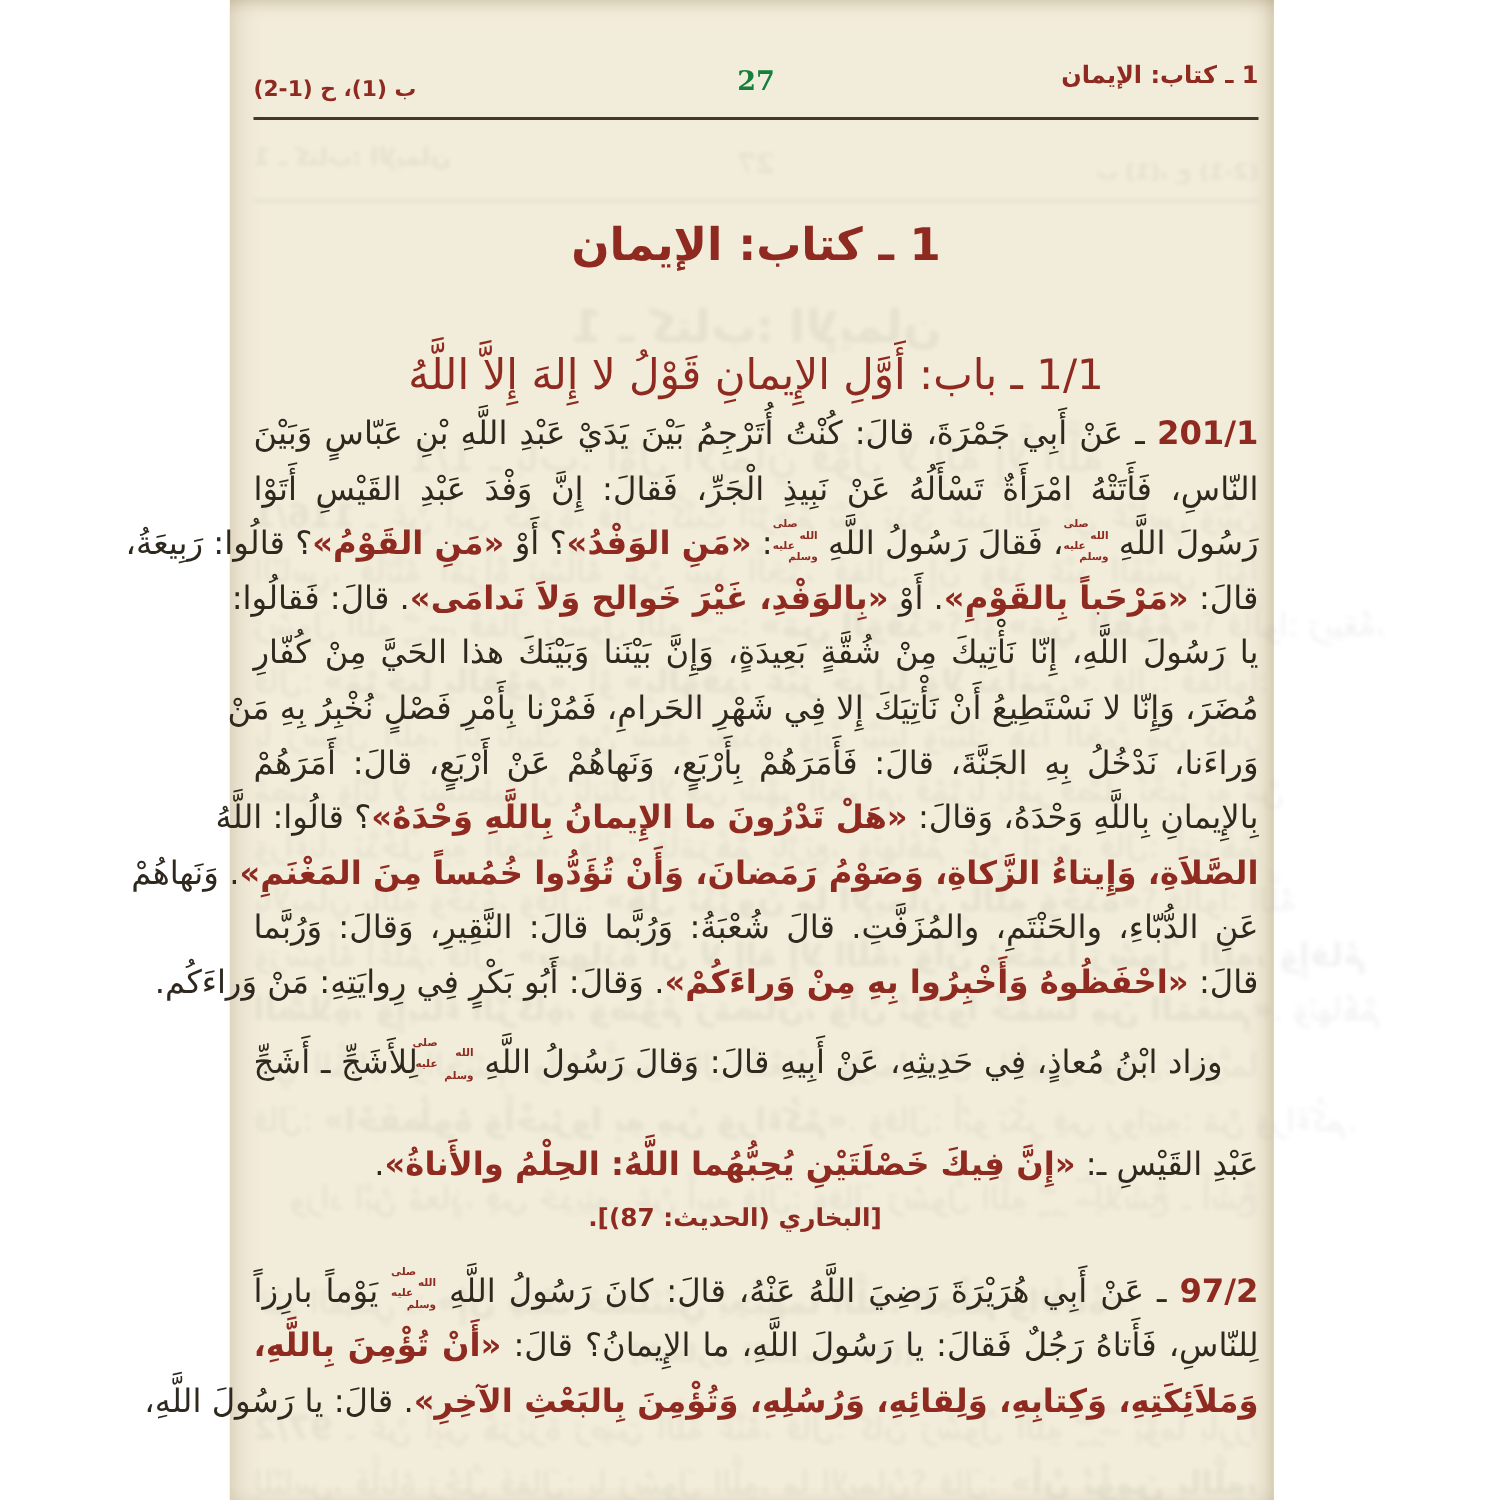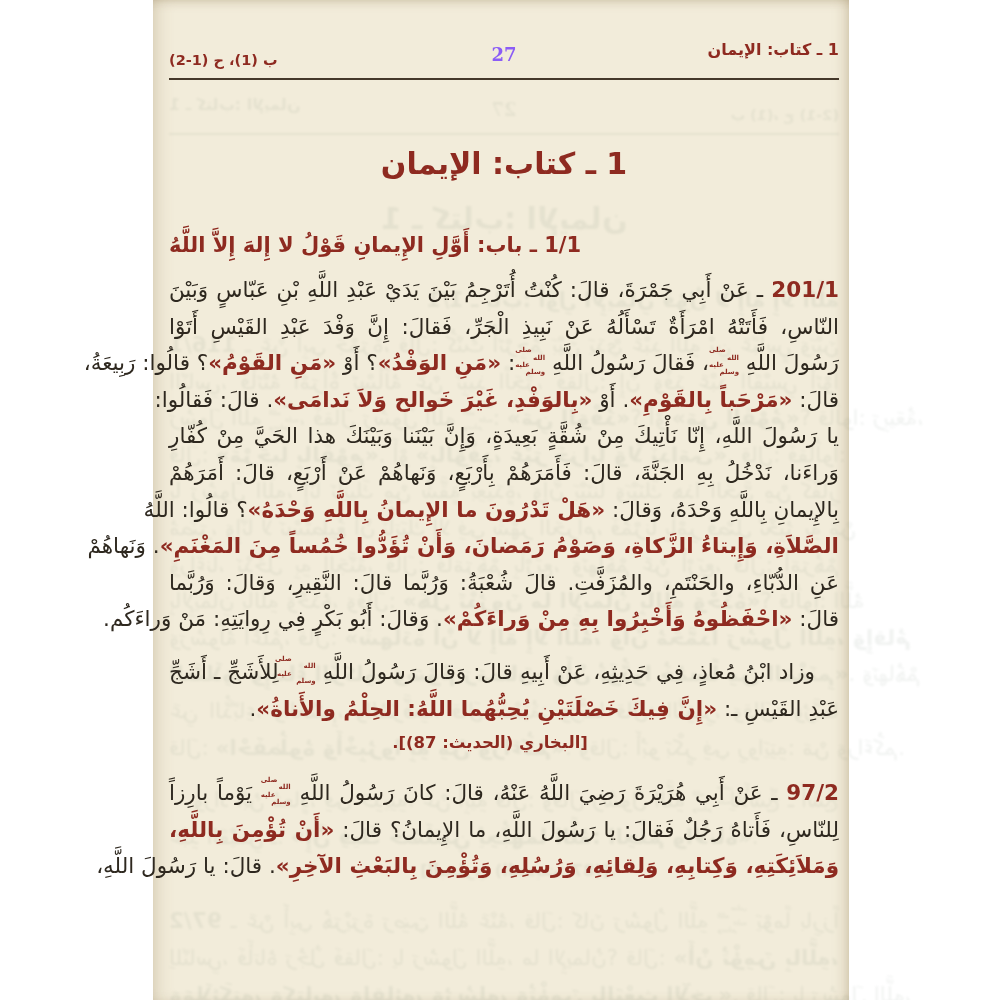--- a/index.html
+++ b/index.html
@@ -23,38 +23,38 @@
     filter:blur(1.3px);
     opacity:.085;pointer-events:none;
   }
   .bleed *{color:#5e7460 !important;border-color:#5e7460 !important;}
   
   .hdr{position:absolute;top:38px;left:0;right:0;height:40px;
        border-bottom:2px solid var(--rule,#45382a);}
   .hdr-right{position:absolute;right:0;top:2px;color:var(--accent,#8e2a20);
        font-weight:bold;font-size:16px;direction:rtl;}
   .hdr-page{position:absolute;left:50%;transform:translateX(-50%);top:6px;
-       color:#8b5cf6;font-weight:bold;font-size:18px;
+       color:#15803d;font-weight:bold;font-size:18px;
        font-family:"DejaVu Serif",serif;}
   .hdr-left{position:absolute;left:0;top:14px;color:var(--accent,#8e2a20);
        font-weight:bold;font-size:14.5px;direction:rtl;}
   
   .book-title{position:absolute;top:146px;left:0;right:0;text-align:center;
        direction:rtl;color:var(--accent,#8e2a20);font-weight:bold;font-size:30px;}
-  .chapter{position:absolute;top:233px;left:0;right:0;text-align:left;
-       direction:rtl;color:var(--accent,#8e2a20);font-weight:bold;font-size:21px;}
+  .chapter{position:absolute;top:233px;left:0;right:0;text-align:center;
+       direction:rtl;color:var(--accent,#8e2a20);font-weight:normal;font-size:28px;}
   
   .bodytext{position:absolute;top:272px;left:0;right:0;direction:rtl;}
   .para + .para{margin-top:16px;}
   .para.indent .line:first-child{text-indent:24px;}
   .line{
     height:36.6px;line-height:36.6px;font-size:21.5px;color:var(--ink,#2e281f);
     text-align:justify;text-align-last:justify;white-space:nowrap;
   }
-  .line.end{text-align-last:auto;white-space:normal;}
+  .line.end{text-align-last:auto;white-space:normal;margin-top:32px;}
   .line.ref{height:32px;line-height:32px;font-size:16.5px;
     text-align:center;text-align-last:auto;padding-left:0;padding-right:28px;
     font-weight:bold;}
   .line .k{color:var(--ink,#2e281f);}
   .line .r,.line .num{color:var(--accent,#8e2a20);font-weight:bold;}
   .sws{
     display:inline-block;width:30px;vertical-align:-4px;
     color:var(--accent,#8e2a20);font-size:7px;line-height:1.05;
     text-align:left;font-weight:bold;white-space:normal;
   }
@@ -116,20 +116,21 @@
 
       <div class="chapter">1/1 ـ باب: أَوَّلِ الإِيمانِ قَوْلُ لا إِلهَ إِلاَّ اللَّهُ</div>
 
       <div class="bodytext" id="bodytext">
           <div class="para">
             <div class="line"><span class="num">201/1</span><span class="k"> ـ عَنْ أَبِي جَمْرَةَ، قالَ: كُنْتُ أُتَرْجِمُ بَيْنَ يَدَيْ عَبْدِ اللَّهِ بْنِ عَبّاسٍ وَبَيْنَ</span></div>
             <div class="line"><span class="k">النّاسِ، فَأَتَتْهُ امْرَأَةٌ تَسْأَلُهُ عَنْ نَبِيذِ الْجَرِّ، فَقالَ: إِنَّ وَفْدَ عَبْدِ القَيْسِ أَتَوْا</span></div>
             <div class="line"><span class="k">رَسُولَ اللَّهِ </span><span class="sws"><i>صلى الله</i><i>عليه وسلم</i></span><span class="k">، فَقالَ رَسُولُ اللَّهِ </span><span class="sws"><i>صلى الله</i><i>عليه وسلم</i></span><span class="k">: </span><span class="r">«مَنِ الوَفْدُ»</span><span class="k">؟ أَوْ </span><span class="r">«مَنِ القَوْمُ»</span><span class="k">؟ قالُوا: رَبِيعَةُ،</span></div>
             <div class="line"><span class="k">قالَ: </span><span class="r">«مَرْحَباً بِالقَوْمِ»</span><span class="k">. أَوْ </span><span class="r">«بِالوَفْدِ، غَيْرَ خَوالح وَلاَ نَدامَى»</span><span class="k">. قالَ: فَقالُوا:</span></div>
             <div class="line"><span class="k">يا رَسُولَ اللَّهِ، إِنّا نَأْتِيكَ مِنْ شُقَّةٍ بَعِيدَةٍ، وَإِنَّ بَيْنَنا وَبَيْنَكَ هذا الحَيَّ مِنْ كُفّارِ</span></div>
+            <div class="line"><span class="k">مُضَرَ، وَإِنّا لا نَسْتَطِيعُ أَنْ نَأْتِيَكَ إِلا فِي شَهْرِ الحَرامِ، فَمُرْنا بِأَمْرِ فَصْلٍ نُخْبِرُ بِهِ مَنْ</span></div>
             <div class="line"><span class="k">وَراءَنا، نَدْخُلُ بِهِ الجَنَّةَ، قالَ: فَأَمَرَهُمْ بِأَرْبَعٍ، وَنَهاهُمْ عَنْ أَرْبَعٍ، قالَ: أَمَرَهُمْ</span></div>
             <div class="line"><span class="k">بِالإِيمانِ بِاللَّهِ وَحْدَهُ، وَقالَ: </span><span class="r">«هَلْ تَدْرُونَ ما الإِيمانُ بِاللَّهِ وَحْدَهُ»</span><span class="k">؟ قالُوا: اللَّهُ</span></div>
             <div class="line"><span class="r">الصَّلاَةِ، وَإِيتاءُ الزَّكاةِ، وَصَوْمُ رَمَضانَ، وَأَنْ تُؤَدُّوا خُمُساً مِنَ المَغْنَمِ»</span><span class="k">. وَنَهاهُمْ</span></div>
             <div class="line"><span class="k">عَنِ الدُّبّاءِ، والحَنْتَمِ، والمُزَفَّتِ. قالَ شُعْبَةُ: وَرُبَّما قالَ: النَّقِيرِ، وَقالَ: وَرُبَّما</span></div>
             <div class="line"><span class="k">قالَ: </span><span class="r">«احْفَظُوهُ وَأَخْبِرُوا بِهِ مِنْ وَراءَكُمْ»</span><span class="k">. وَقالَ: أَبُو بَكْرٍ فِي رِوايَتِهِ: مَنْ وَراءَكُم.</span></div>
           </div>
           <div class="para indent">
             <div class="line"><span class="k">وزاد ابْنُ مُعاذٍ، فِي حَدِيثِهِ، عَنْ أَبِيهِ قالَ: وَقالَ رَسُولُ اللَّهِ </span><span class="sws"><i>صلى الله</i><i>عليه وسلم</i></span><span class="k"> لِلأَشَجِّ ـ أَشَجِّ</span></div>
             <div class="line end"><span class="k">عَبْدِ القَيْسِ ـ: </span><span class="r">«إِنَّ فِيكَ خَصْلَتَيْنِ يُحِبُّهُما اللَّهُ: الحِلْمُ والأَناةُ»</span><span class="k">.</span></div>
             <div class="line ref"><span class="r">[البخاري (الحديث: 87)].</span></div>

